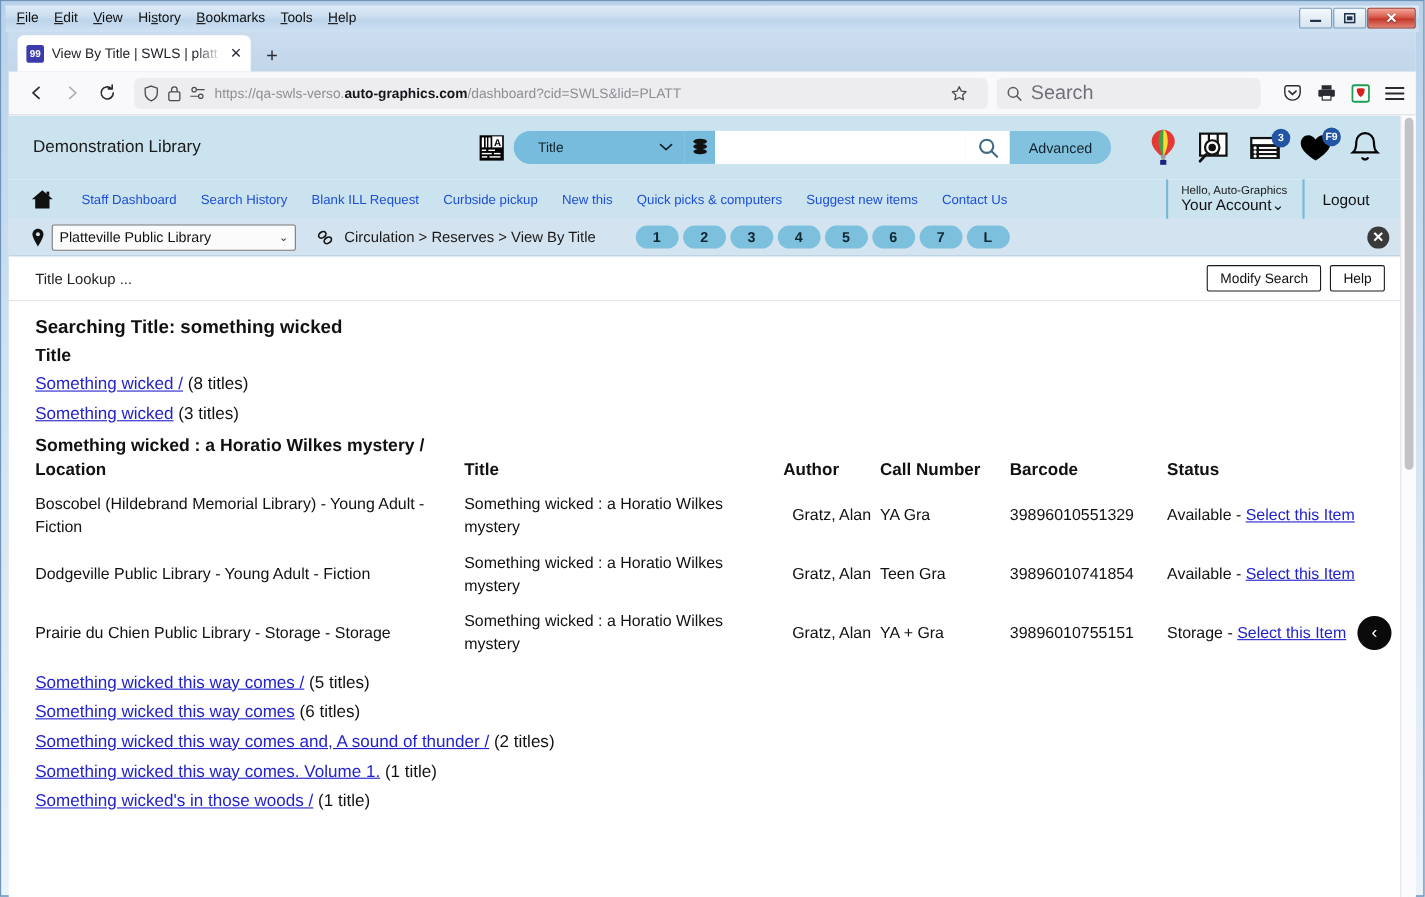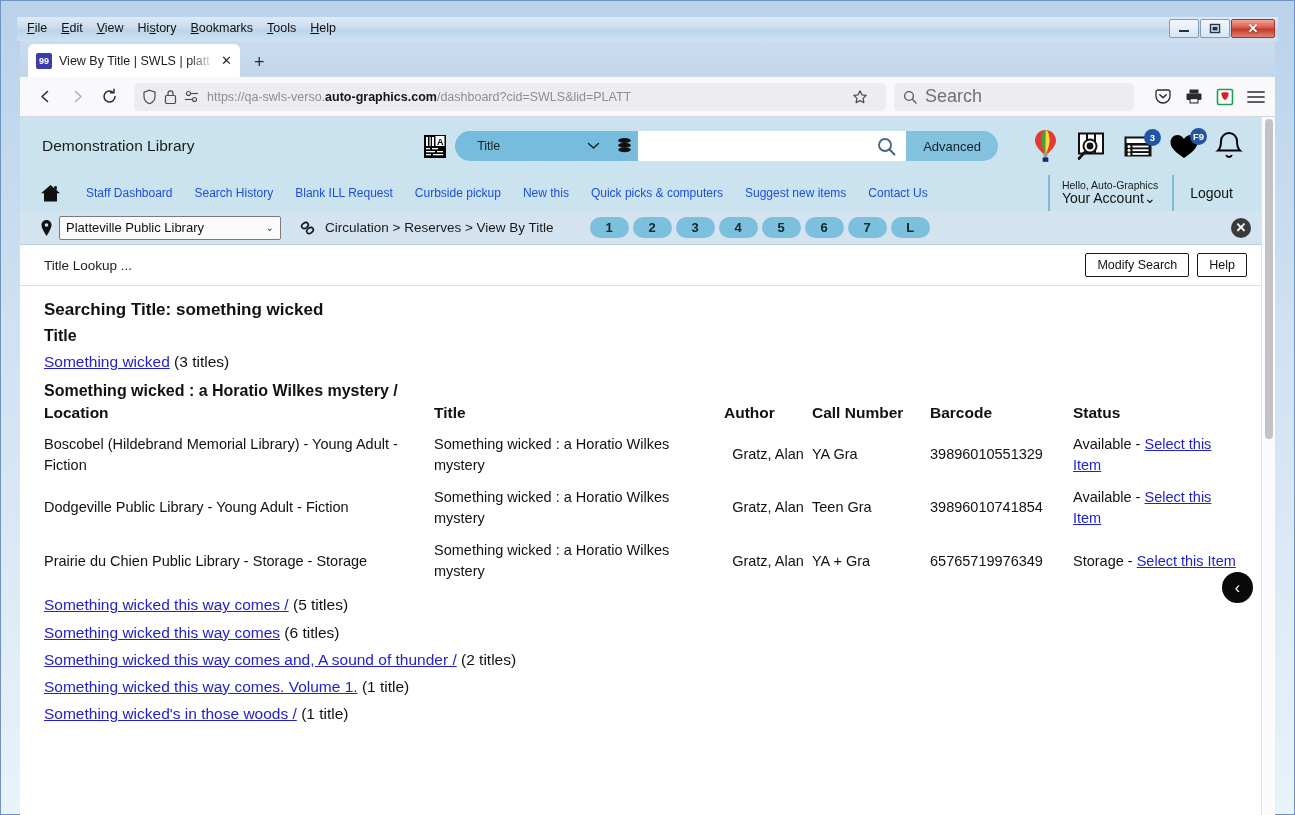--- a/index.html
+++ b/index.html
@@ -11,21 +11,21 @@
   }
   body { background: #9db8d2; }
 
   
   .os-window {
     position: absolute;
     left: 0; top: 0;
     width: 1295px; height: 815px;
     background: linear-gradient(to bottom, #b9d2ea 0%, #cfe1f2 40%, #eaf2fa 100%);
     border: 1px solid #6e94bb;
-    padding: 16px;
+    padding: 4px;
   }
 
   
   .titlebar {
     position: relative;
     height: 24px;
     background: linear-gradient(to bottom, #dfeaf6 0%, #c9dcef 45%, #bcd4ea 55%, #cfe2f4 100%);
     display: flex;
     align-items: flex-start;
     border-bottom: 0;
@@ -754,20 +754,24 @@
         <div class="lookup-actions">
           <button class="lk-btn">Modify Search</button>
           <button class="lk-btn">Help</button>
         </div>
       </div>
 
       <div class="results">
         <div class="searching-line">Searching Title: something wicked</div>
         <div class="col-title-label">Title</div>
 
+        <div class="title-row">
+          <a>Something wicked /</a>
+          <span>(8 titles)</span>
+        </div>
         <div class="title-row">
           <a>Something wicked</a>
           <span>(3 titles)</span>
         </div>
 
         <div class="group-heading">Something wicked : a Horatio Wilkes mystery /</div>
 
         <table class="items">
           <thead>
             <tr>
@@ -794,21 +798,21 @@
               <td class="c-aut">Gratz, Alan</td>
               <td class="c-cal">Teen Gra</td>
               <td class="c-bar">39896010741854</td>
               <td class="c-sta"><span>Available - </span><a>Select this Item</a></td>
             </tr>
             <tr>
               <td class="c-loc">Prairie du Chien Public Library - Storage - Storage</td>
               <td class="c-ttl">Something wicked : a Horatio Wilkes mystery</td>
               <td class="c-aut">Gratz, Alan</td>
               <td class="c-cal">YA + Gra</td>
-              <td class="c-bar">65765719976349</td>
+              <td class="c-bar">39896010755151</td>
               <td class="c-sta"><span>Storage - </span><a>Select this Item</a></td>
             </tr>
           </tbody>
         </table>
 
         <div class="footer-links">
           <div class="title-row">
             <a>Something wicked this way comes /</a>
             <span>(5 titles)</span>
           </div>

